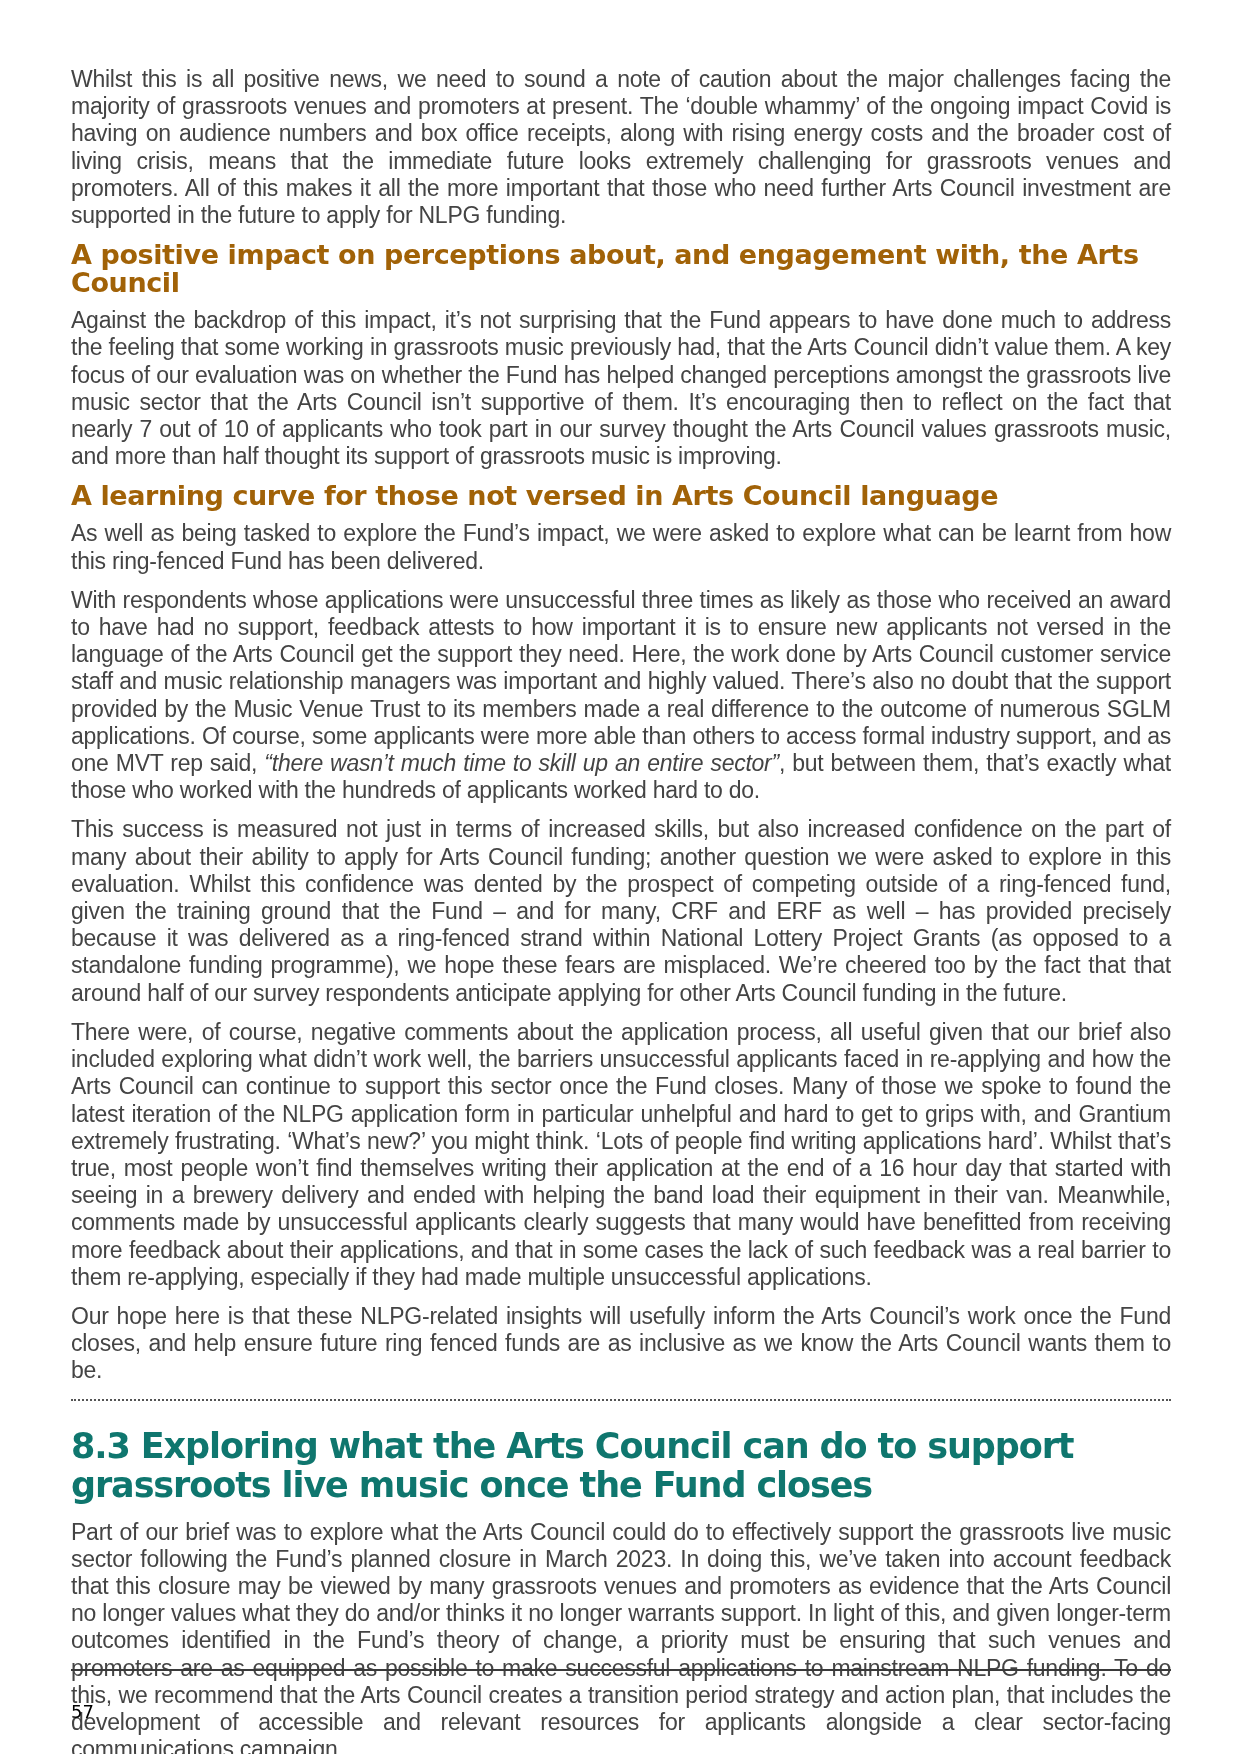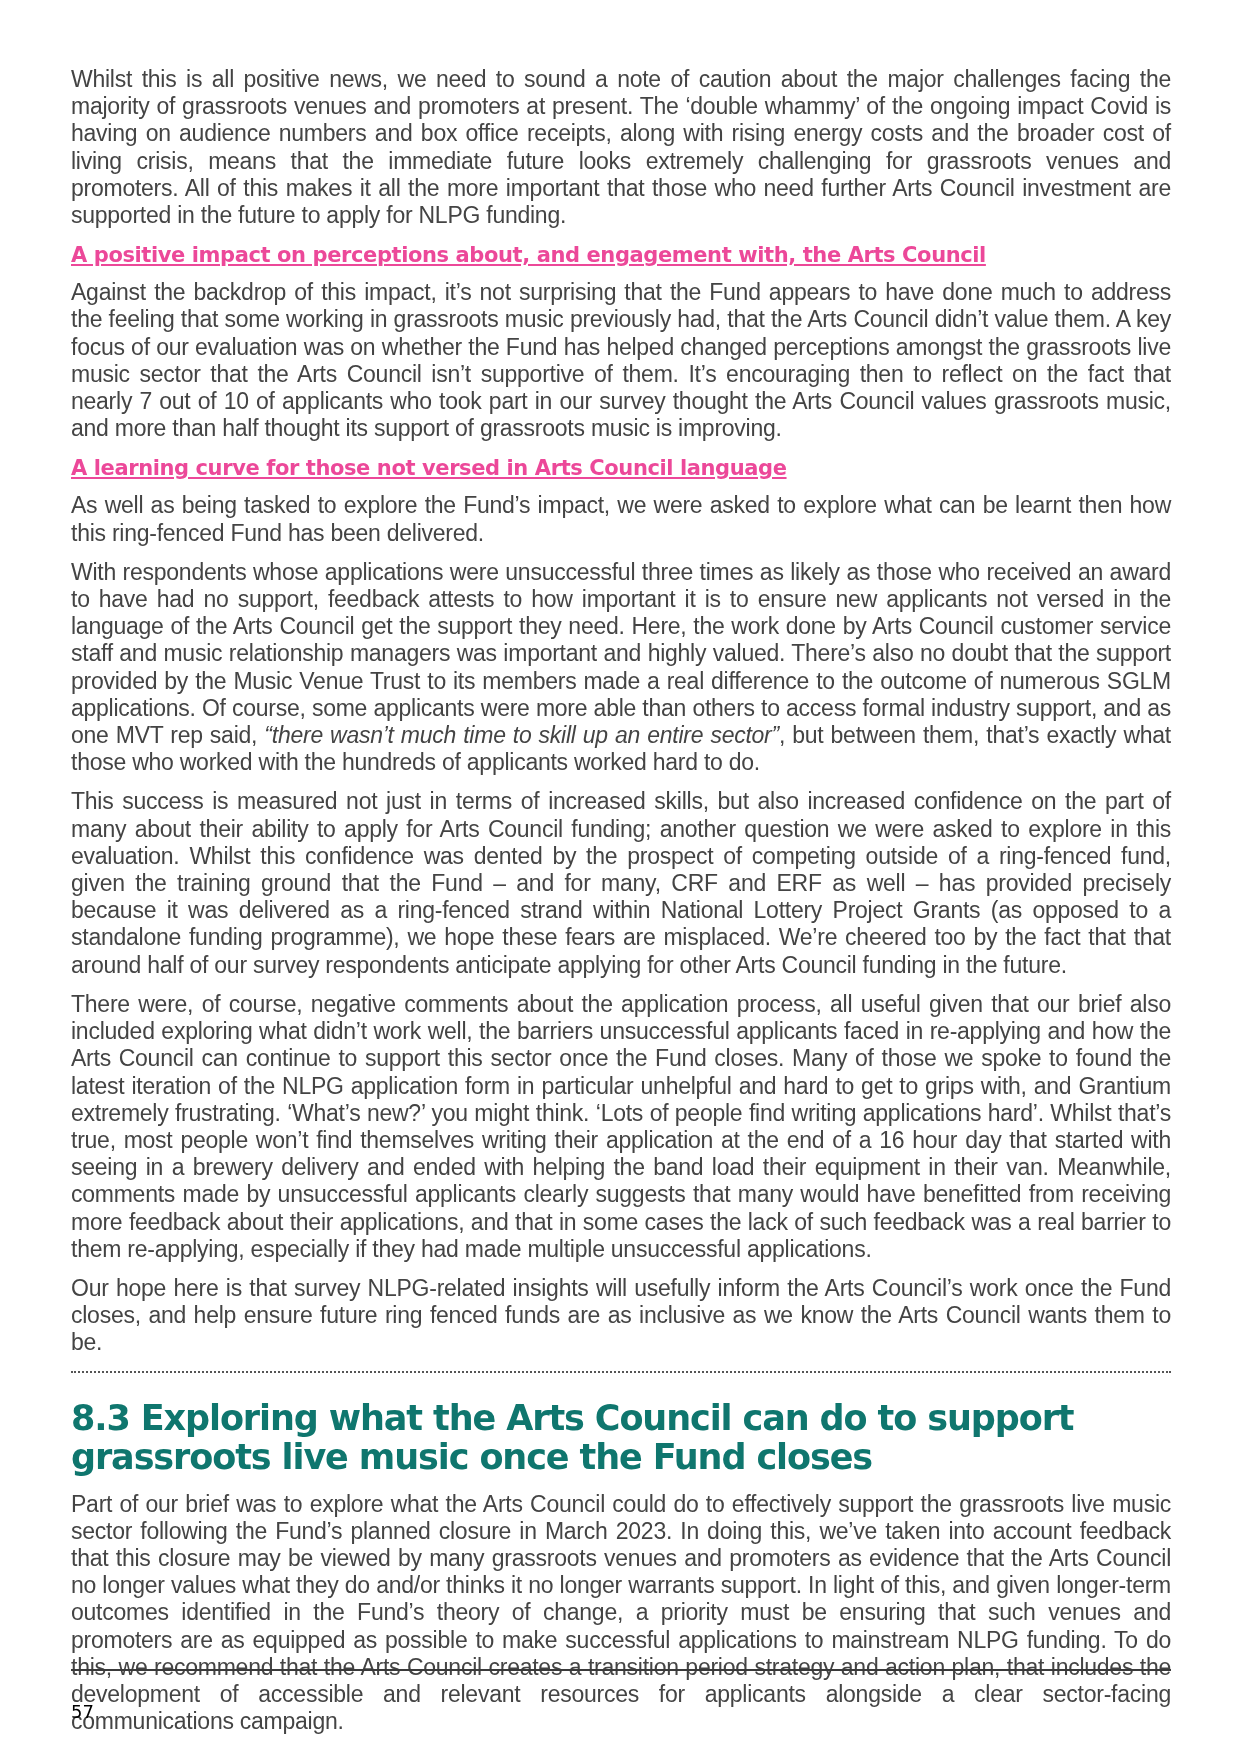--- a/index.html
+++ b/index.html
@@ -26,26 +26,25 @@
       line-height: 27.2px;
       margin: 0 0 12px 0;
       text-align: justify;
       letter-spacing: -0.25px;
       color: #444444;
     }
     .para em { }
     .subhead {
       font-family: "DejaVu Sans", sans-serif;
       font-weight: bold;
-      font-size: 21px;
+      font-size: 27px;
       line-height: 28px;
-      color: #ec4899;
+      color: #a16207;
       margin: 0 0 10px 0;
       letter-spacing: -0.4px;
-      text-decoration: underline;
     }
     .dotted-rule {
       border: 0;
       border-top: 2px dotted #555555;
       margin: 14px 0 26px 0;
       height: 0;
     }
     .section-title {
       font-family: "DejaVu Sans", sans-serif;
       font-weight: bold;
@@ -76,26 +75,26 @@
 <body>
 
 <div class="page">
 
   <p class="para">Whilst this is all positive news, we need to sound a note of caution about the major challenges facing the majority of grassroots venues and promoters at present. The ‘double whammy’ of the ongoing impact Covid is having on audience numbers and box office receipts, along with rising energy costs and the broader cost of living crisis, means that the immediate future looks extremely challenging for grassroots venues and promoters. All of this makes it all the more important that those who need further Arts Council investment are supported in the future to apply for NLPG funding.</p>
 
   <h3 class="subhead">A positive impact on perceptions about, and engagement with, the Arts Council</h3>
   <p class="para">Against the backdrop of this impact, it’s not surprising that the Fund appears to have done much to address the feeling that some working in grassroots music previously had, that the Arts Council didn’t value them. A key focus of our evaluation was on whether the Fund has helped changed perceptions amongst the grassroots live music sector that the Arts Council isn’t supportive of them. It’s encouraging then to reflect on the fact that nearly 7 out of 10 of applicants who took part in our survey thought the Arts Council values grassroots music, and more than half thought its support of grassroots music is improving.</p>
 
   <h3 class="subhead">A learning curve for those not versed in Arts Council language</h3>
-  <p class="para">As well as being tasked to explore the Fund’s impact, we were asked to explore what can be learnt then how this ring-fenced Fund has been delivered.</p>
+  <p class="para">As well as being tasked to explore the Fund’s impact, we were asked to explore what can be learnt from how this ring-fenced Fund has been delivered.</p>
   <p class="para"><span>With respondents whose applications were unsuccessful three times as likely as those who received an award to have had no support, feedback attests to how important it is to ensure new applicants not versed in the language of the Arts Council get the support they need. Here, the work done by Arts Council customer service staff and music relationship managers was important and highly valued. There’s also no doubt that the support provided by the Music Venue Trust to its members made a real difference to the outcome of numerous SGLM applications. Of course, some applicants were more able than others to access formal industry support, and as one MVT rep said, </span><em>“there wasn’t much time to skill up an entire sector”</em><span>, but between them, that’s exactly what those who worked with the hundreds of applicants worked hard to do.</span></p>
 
   <p class="para">This success is measured not just in terms of increased skills, but also increased confidence on the part of many about their ability to apply for Arts Council funding; another question we were asked to explore in this evaluation. Whilst this confidence was dented by the prospect of competing outside of a ring-fenced fund, given the training ground that the Fund – and for many, CRF and ERF as well – has provided precisely because it was delivered as a ring-fenced strand within National Lottery Project Grants (as opposed to a standalone funding programme), we hope these fears are misplaced. We’re cheered too by the fact that that around half of our survey respondents anticipate applying for other Arts Council funding in the future.</p>
   <p class="para">There were, of course, negative comments about the application process, all useful given that our brief also included exploring what didn’t work well, the barriers unsuccessful applicants faced in re-applying and how the Arts Council can continue to support this sector once the Fund closes. Many of those we spoke to found the latest iteration of the NLPG application form in particular unhelpful and hard to get to grips with, and Grantium extremely frustrating. ‘What’s new?’ you might think. ‘Lots of people find writing applications hard’. Whilst that’s true, most people won’t find themselves writing their application at the end of a 16 hour day that started with seeing in a brewery delivery and ended with helping the band load their equipment in their van. Meanwhile, comments made by unsuccessful applicants clearly suggests that many would have benefitted from receiving more feedback about their applications, and that in some cases the lack of such feedback was a real barrier to them re-applying, especially if they had made multiple unsuccessful applications.</p>
-  <p class="para">Our hope here is that survey NLPG-related insights will usefully inform the Arts Council’s work once the Fund closes, and help ensure future ring fenced funds are as inclusive as we know the Arts Council wants them to be.</p>
+  <p class="para">Our hope here is that these NLPG-related insights will usefully inform the Arts Council’s work once the Fund closes, and help ensure future ring fenced funds are as inclusive as we know the Arts Council wants them to be.</p>
 
   <hr class="dotted-rule">
 
   <h2 class="section-title">8.3 Exploring what the Arts Council can do to support grassroots live music once the Fund closes</h2>
   <p class="para">Part of our brief was to explore what the Arts Council could do to effectively support the grassroots live music sector following the Fund’s planned closure in March 2023. In doing this, we’ve taken into account feedback that this closure may be viewed by many grassroots venues and promoters as evidence that the Arts Council no longer values what they do and/or thinks it no longer warrants support. In light of this, and given longer-term outcomes identified in the Fund’s theory of change, a priority must be ensuring that such venues and promoters are as equipped as possible to make successful applications to mainstream NLPG funding. To do this, we recommend that the Arts Council creates a transition period strategy and action plan, that includes the development of accessible and relevant resources for applicants alongside a clear sector-facing communications campaign.</p>
 </div>
 
 <div class="footer-rule"></div>
 <div class="page-number">57</div>
 

